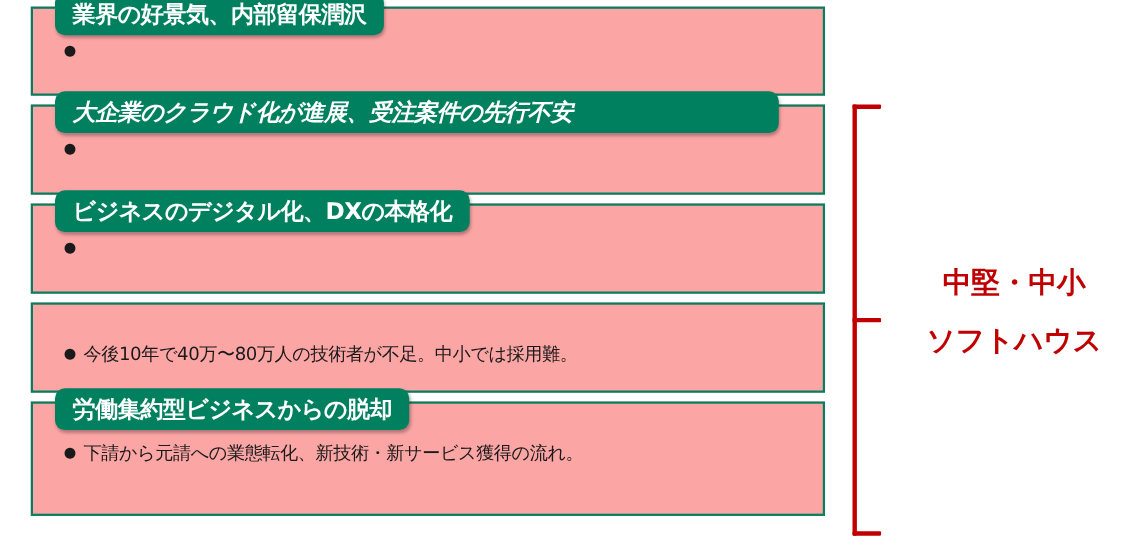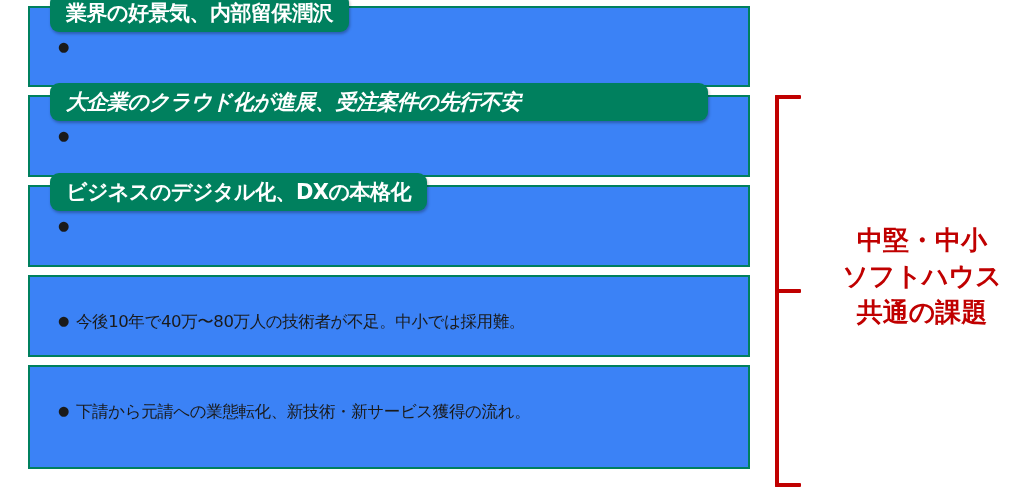--- a/index.html
+++ b/index.html
@@ -14,21 +14,21 @@
 
   
   .cards{
     position:absolute;
     left:28px; top:6px;
     width:722px;
   }
   .card{
     position:relative;
     box-sizing:border-box;
-    background:#3b82f6;
+    background:#fca5a5;
     border:2px solid #00805E;
     margin-bottom:8px;
   }
   .card-head{
     position:absolute;
     left:20px;
     top:-14px;
     height:38px;
     box-sizing:border-box;
     background:#00805E;
@@ -104,21 +104,21 @@
     top:222px;
     width:204px;
     color:#C00000;
     font-weight:bold;
     font-size:26px;
     line-height:36px;
     text-align:center;
     letter-spacing:0px;
     white-space:nowrap;
   }
-  .callout .line{display:block;}
+  .callout .line{display:block;margin-top:17px;}
 </style>
 </head>
 <body>
 
 <div id="stage">
 
   <div class="cards">
 
     <div class="card c1">
       <div class="card-head">業界の好景気、内部留保潤沢</div>
@@ -150,36 +150,36 @@
     <div class="card c4">
       <div class="card-body">
         <div class="bullet-row">
           <span class="bullet-dot">●</span>
           <span class="bullet-text">今後10年で40万〜80万人の技術者が不足。中小では採用難。</span>
         </div>
       </div>
     </div>
 
     <div class="card c5">
+      <div class="card-head">労働集約型ビジネスからの脱却</div>
       <div class="card-body">
         <div class="bullet-row">
           <span class="bullet-dot">●</span>
           <span class="bullet-text">下請から元請への業態転化、新技術・新サービス獲得の流れ。</span>
         </div>
       </div>
     </div>
 
   </div>
 
   <div class="bracket">
     <div class="spine"></div>
     <div class="tick tick-top"></div>
     <div class="tick tick-mid"></div>
     <div class="tick tick-bot"></div>
   </div>
 
   <div class="callout">
     <span class="line">中堅・中小</span>
     <span class="line">ソフトハウス</span>
-    <span class="line">共通の課題</span>
   </div>
 
 </div>
 
 </body></html>

